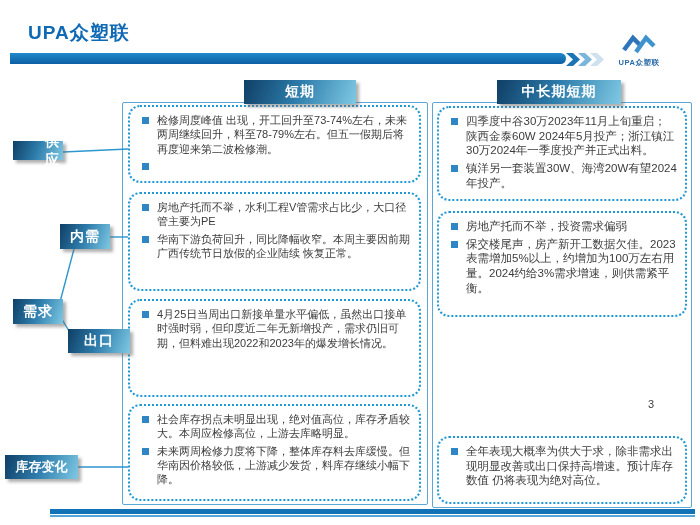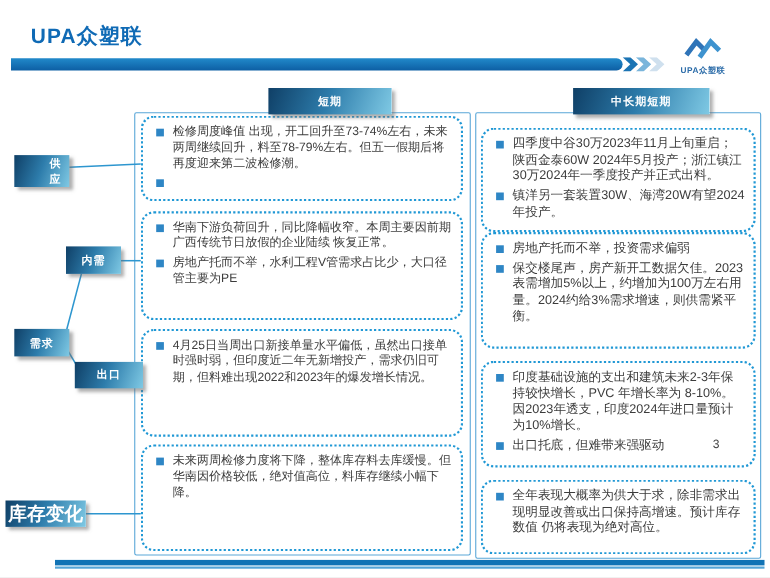--- a/index.html
+++ b/index.html
@@ -14,48 +14,48 @@
   .slide-title { left:28px; top:20px; font-size:19px; font-weight:bold; color:#0f6ab5; letter-spacing:1px; }
   .title-bar { left:10px; top:53px; width:556px; height:11px;
     background:linear-gradient(180deg,#2189ca 0%,#0d5fa4 100%); border-radius:0 6px 6px 0; }
   .title-chevrons { left:566px; top:52px; }
   .logo { left:608px; top:33px; width:62px; text-align:center; }
   .logo-text { font-size:7.5px; font-weight:bold; color:#2a6ba8; letter-spacing:0.5px; display:block; margin-top:-1px; }
 
   
   .tag {
     background:linear-gradient(110deg,#0f3f66 0%,#2d7cab 48%,#7fc9e4 100%);
-    color:#fff; font-weight:bold; font-size:10px;
+    color:#fff; font-weight:bold; font-size:14px;
     display:flex; align-items:center; justify-content:center;
     box-shadow:3px 3px 3px rgba(110,110,110,0.55);
     z-index:3; letter-spacing:1px;
   }
   .hdr-short { left:244px; top:80px; width:112px; height:24px; }
-  .hdr-mid   { left:497px; top:80px; width:124px; height:24px;margin-left:24px; }
-  .tag-supply { left:13px; top:141px; width:50px; height:29px;padding-left:32px; }
+  .hdr-mid   { left:497px; top:80px; width:124px; height:24px; }
+  .tag-supply { left:13px; top:141px; width:50px; height:19px;padding-left:32px; }
   .tag-dom    { left:60px; top:224px; width:50px; height:25px; }
   .tag-demand { left:13px; top:299px; width:50px; height:25px;text-align:center; }
   .tag-export { left:68px; top:329px; width:62px; height:24px; }
-  .tag-inv    { left:5px;  top:455px; width:73px; height:24px; font-size:17px; letter-spacing:0; }
+  .tag-inv    { left:5px;  top:455px; width:73px; height:24px; font-size:13px; letter-spacing:0; }
 
   
   .outer-box { border:1.4px solid #5aa7d8; background:#fff; border-radius:2px; z-index:0; }
   .outer-left  { left:122px; top:102px; width:306px; height:403px; }
   .outer-right { left:432px; top:102px; width:260px; height:406px; }
 
   
   .dbox { border:2px dotted #2098d5; border-radius:12px; background:#fff;
           padding:6px 8px 4px 10px; z-index:2; overflow:hidden; }
   .lb { left:128px; width:293px; }
   .rb { left:437px; width:250px; }
   .lb1 { top:105px; height:78px; }
   .lb2 { top:192px; height:99px; }
   .lb3 { top:299px; height:98px; }
   .lb4 { top:404px; height:97px; }
-  .rb1 { top:116px; height:95px; }
+  .rb1 { top:106px; height:95px; }
   .rb2 { top:211px; height:106px; }
   .rb3 { top:328px; height:97px; }
   .rb4 { top:436px; height:68px; }
 
   .dbox ul { list-style:none; }
   .dbox li { display:flex; align-items:flex-start; margin-bottom:3px; }
   .sq { flex:0 0 auto; width:7px; height:7px; background:#2e86c5; margin:4px 8px 0 2px; }
   .btxt { color:#3c3c3c; line-height:1.3; }
   .lb .btxt { font-size:11px; }
   .rb .btxt { font-size:11.5px; line-height:1.28; }
@@ -120,41 +120,45 @@
         </li>
       <li>
           <span class="sq"></span>
         </li>
     </ul>
   </div>
   <div class="abs dbox lb lb2">
     <ul>
       <li>
           <span class="sq"></span>
-          <span class="btxt">华南下游负荷回升，同比降幅收窄。本周主要因前期广西传统节日放假的企业陆续 恢复正常。</span>
+          <span class="btxt">房地产托而不举，水利工程V管需求占比少，大口径管主要为PE</span>
         </li>
       <li>
           <span class="sq"></span>
-          <span class="btxt">房地产托而不举，水利工程V管需求占比少，大口径管主要为PE</span>
+          <span class="btxt">华南下游负荷回升，同比降幅收窄。本周主要因前期广西传统节日放假的企业陆续 恢复正常。</span>
         </li>
     </ul>
   </div>
   <div class="abs dbox lb lb3">
     <ul>
       <li>
           <span class="sq"></span>
           <span class="btxt">4月25日当周出口新接单量水平偏低，虽然出口接单时强时弱，但印度近二年无新增投产，需求仍旧可期，但料难出现2022和2023年的爆发增长情况。</span>
         </li>
     </ul>
   </div>
   <div class="abs dbox lb lb4">
     <ul>
       <li>
           <span class="sq"></span>
-          <span class="btxt">未来两周检修力度将下降，整体库存料去库缓慢。但华南因价格较低，绝对值高位，料库存继续小幅下降。</span>
+          <span class="btxt">社会库存拐点未明显出现，绝对值高位，库存矛盾较大。本周应检修高位，上游去库略明显。</span>
+        </li>
+      <li>
+          <span class="sq"></span>
+          <span class="btxt">未来两周检修力度将下降，整体库存料去库缓慢。但华南因价格较低，上游减少发货，料库存继续小幅下降。</span>
         </li>
     </ul>
   </div>
 
   <div class="abs dbox rb rb1">
     <ul>
       <li>
           <span class="sq"></span>
           <span class="btxt">四季度中谷30万2023年11月上旬重启；陕西金泰60W 2024年5月投产；浙江镇江30万2024年一季度投产并正式出料。</span>
         </li>
@@ -169,32 +173,20 @@
       <li>
           <span class="sq"></span>
           <span class="btxt">房地产托而不举，投资需求偏弱</span>
         </li>
       <li>
           <span class="sq"></span>
           <span class="btxt">保交楼尾声，房产新开工数据欠佳。2023表需增加5%以上，约增加为100万左右用量。2024约给3%需求增速，则供需紧平衡。</span>
         </li>
     </ul>
   </div>
-  <div class="abs dbox rb rb3">
-    <ul>
-      <li>
-          <span class="sq"></span>
-          <span class="btxt">印度基础设施的支出和建筑未来2-3年保持较快增长，PVC 年增长率为 8-10%。因2023年透支，印度2024年进口量预计为10%增长。</span>
-        </li>
-      <li>
-          <span class="sq"></span>
-          <span class="btxt">出口托底，但难带来强驱动</span>
-        </li>
-    </ul>
-  </div>
   <div class="abs dbox rb rb4">
     <ul>
       <li>
           <span class="sq"></span>
           <span class="btxt">全年表现大概率为供大于求，除非需求出现明显改善或出口保持高增速。预计库存数值 仍将表现为绝对高位。</span>
         </li>
     </ul>
   </div>
 
   <div class="abs page-num">3</div>

